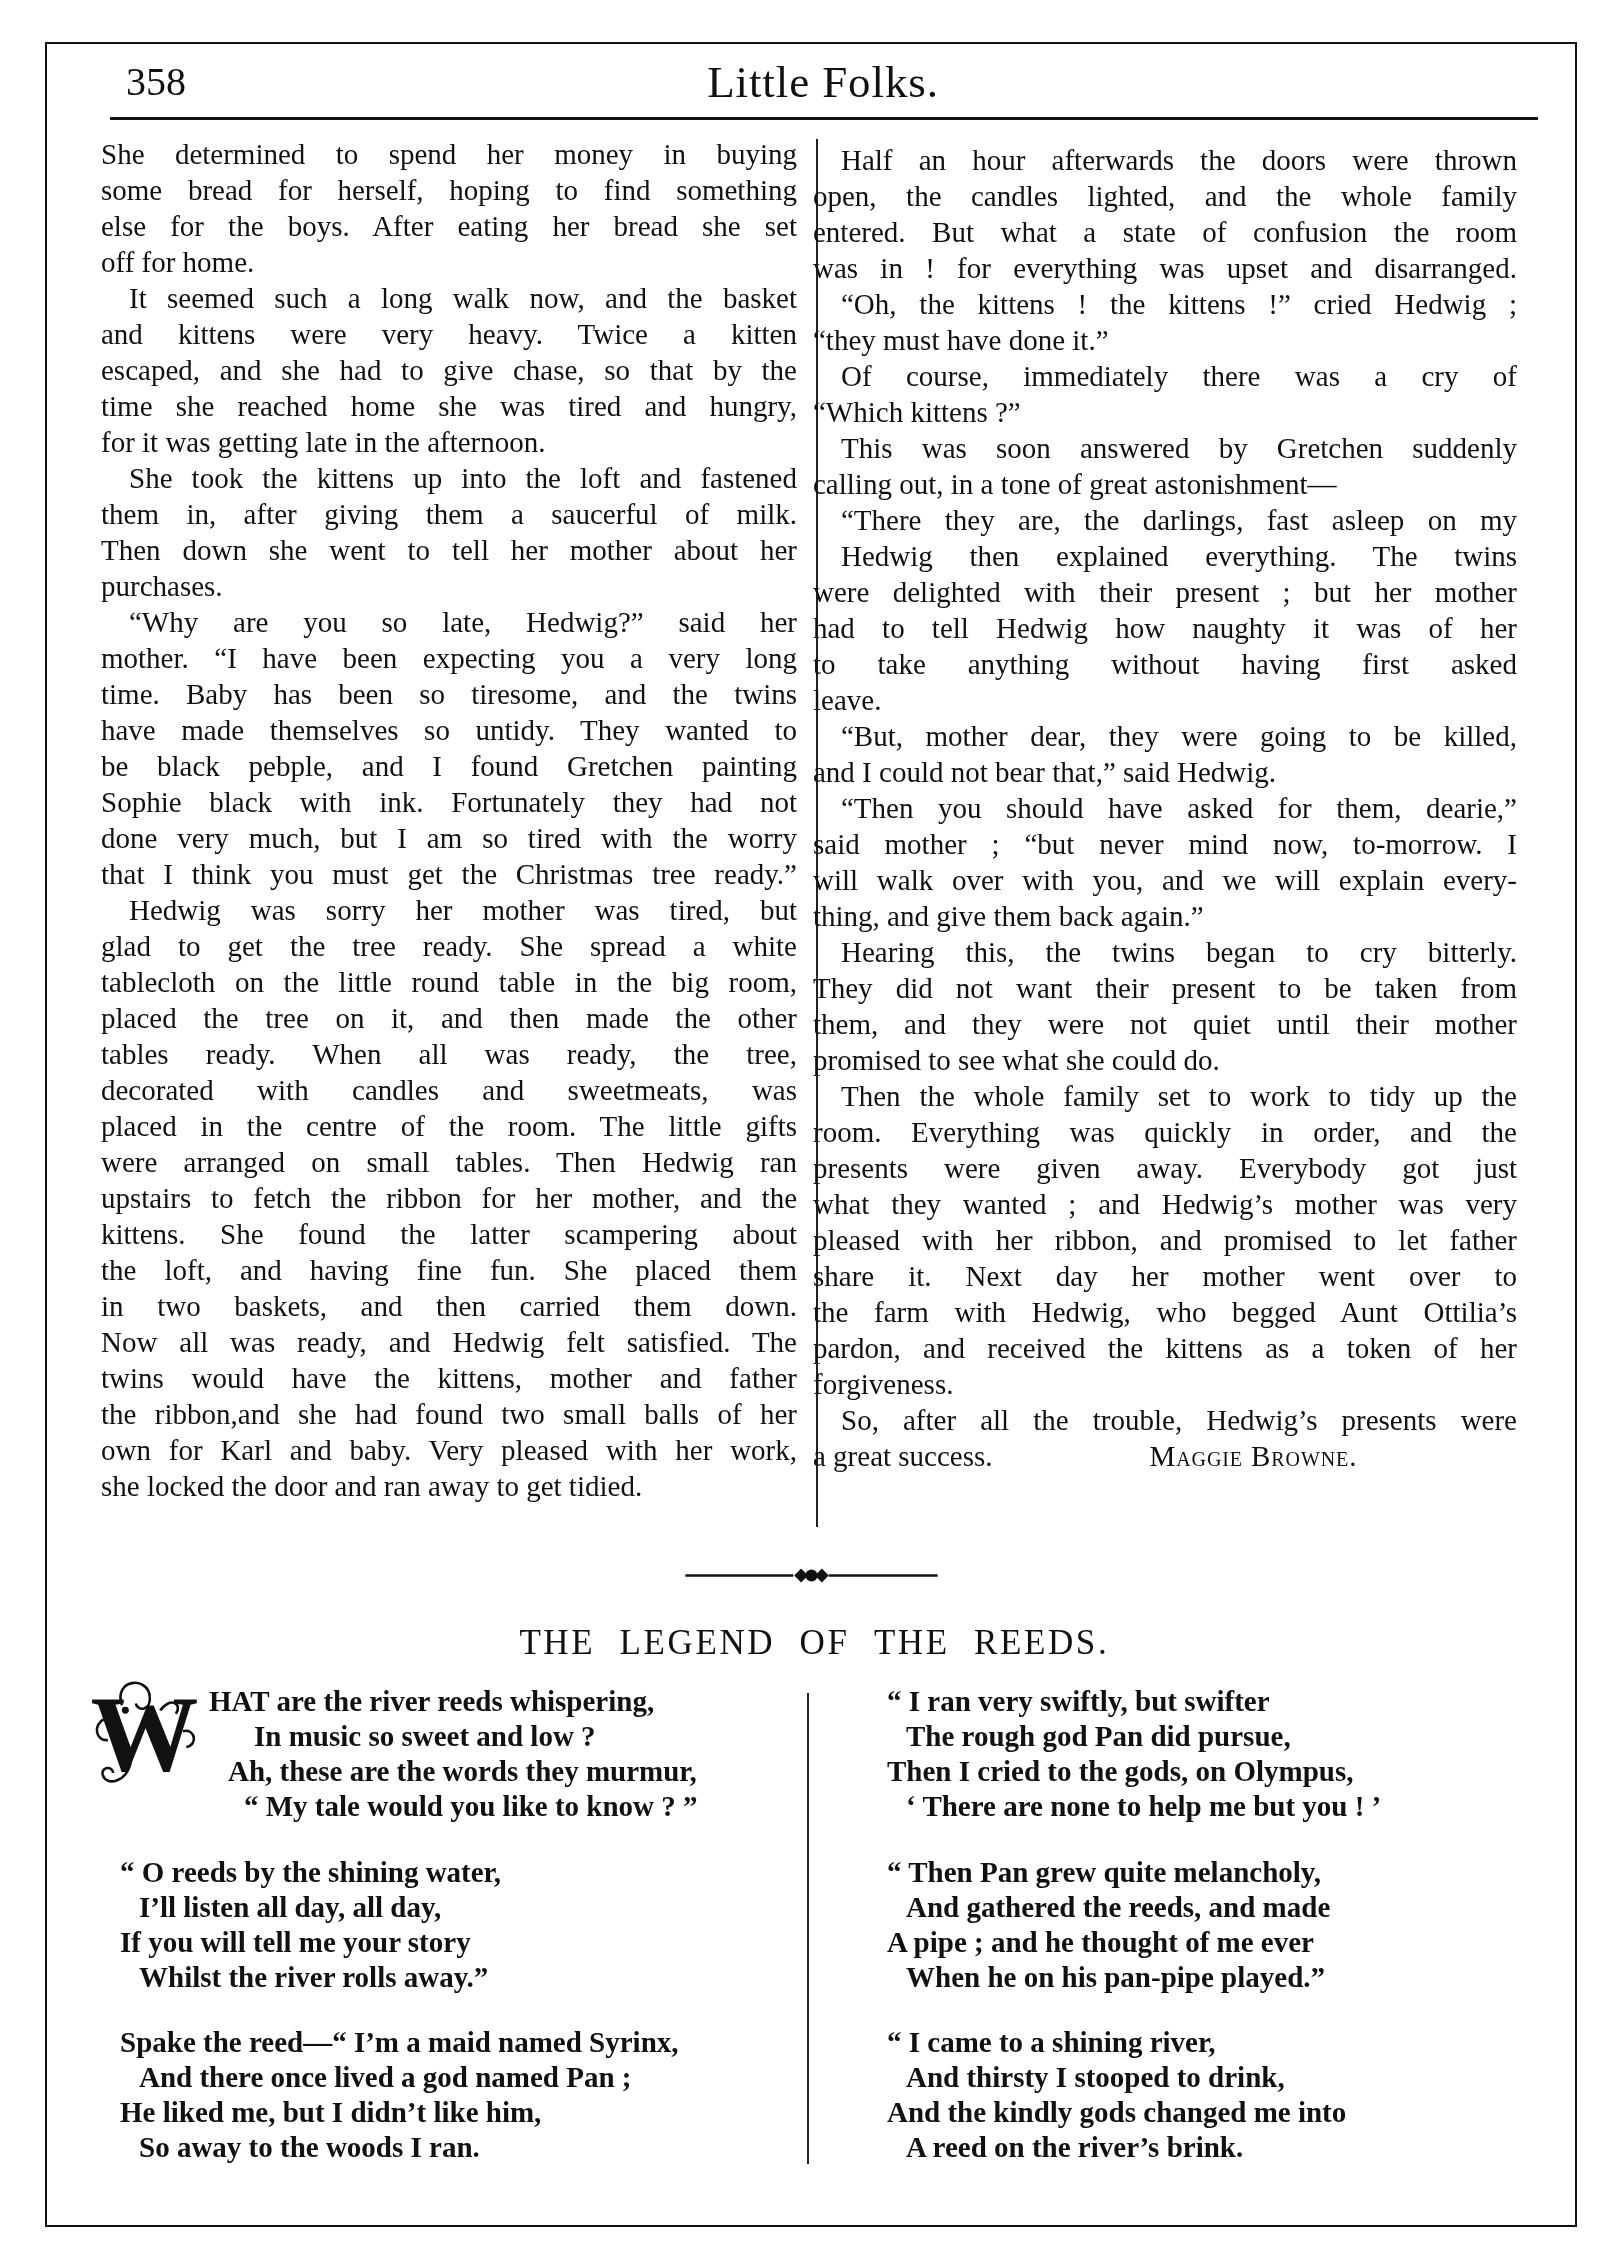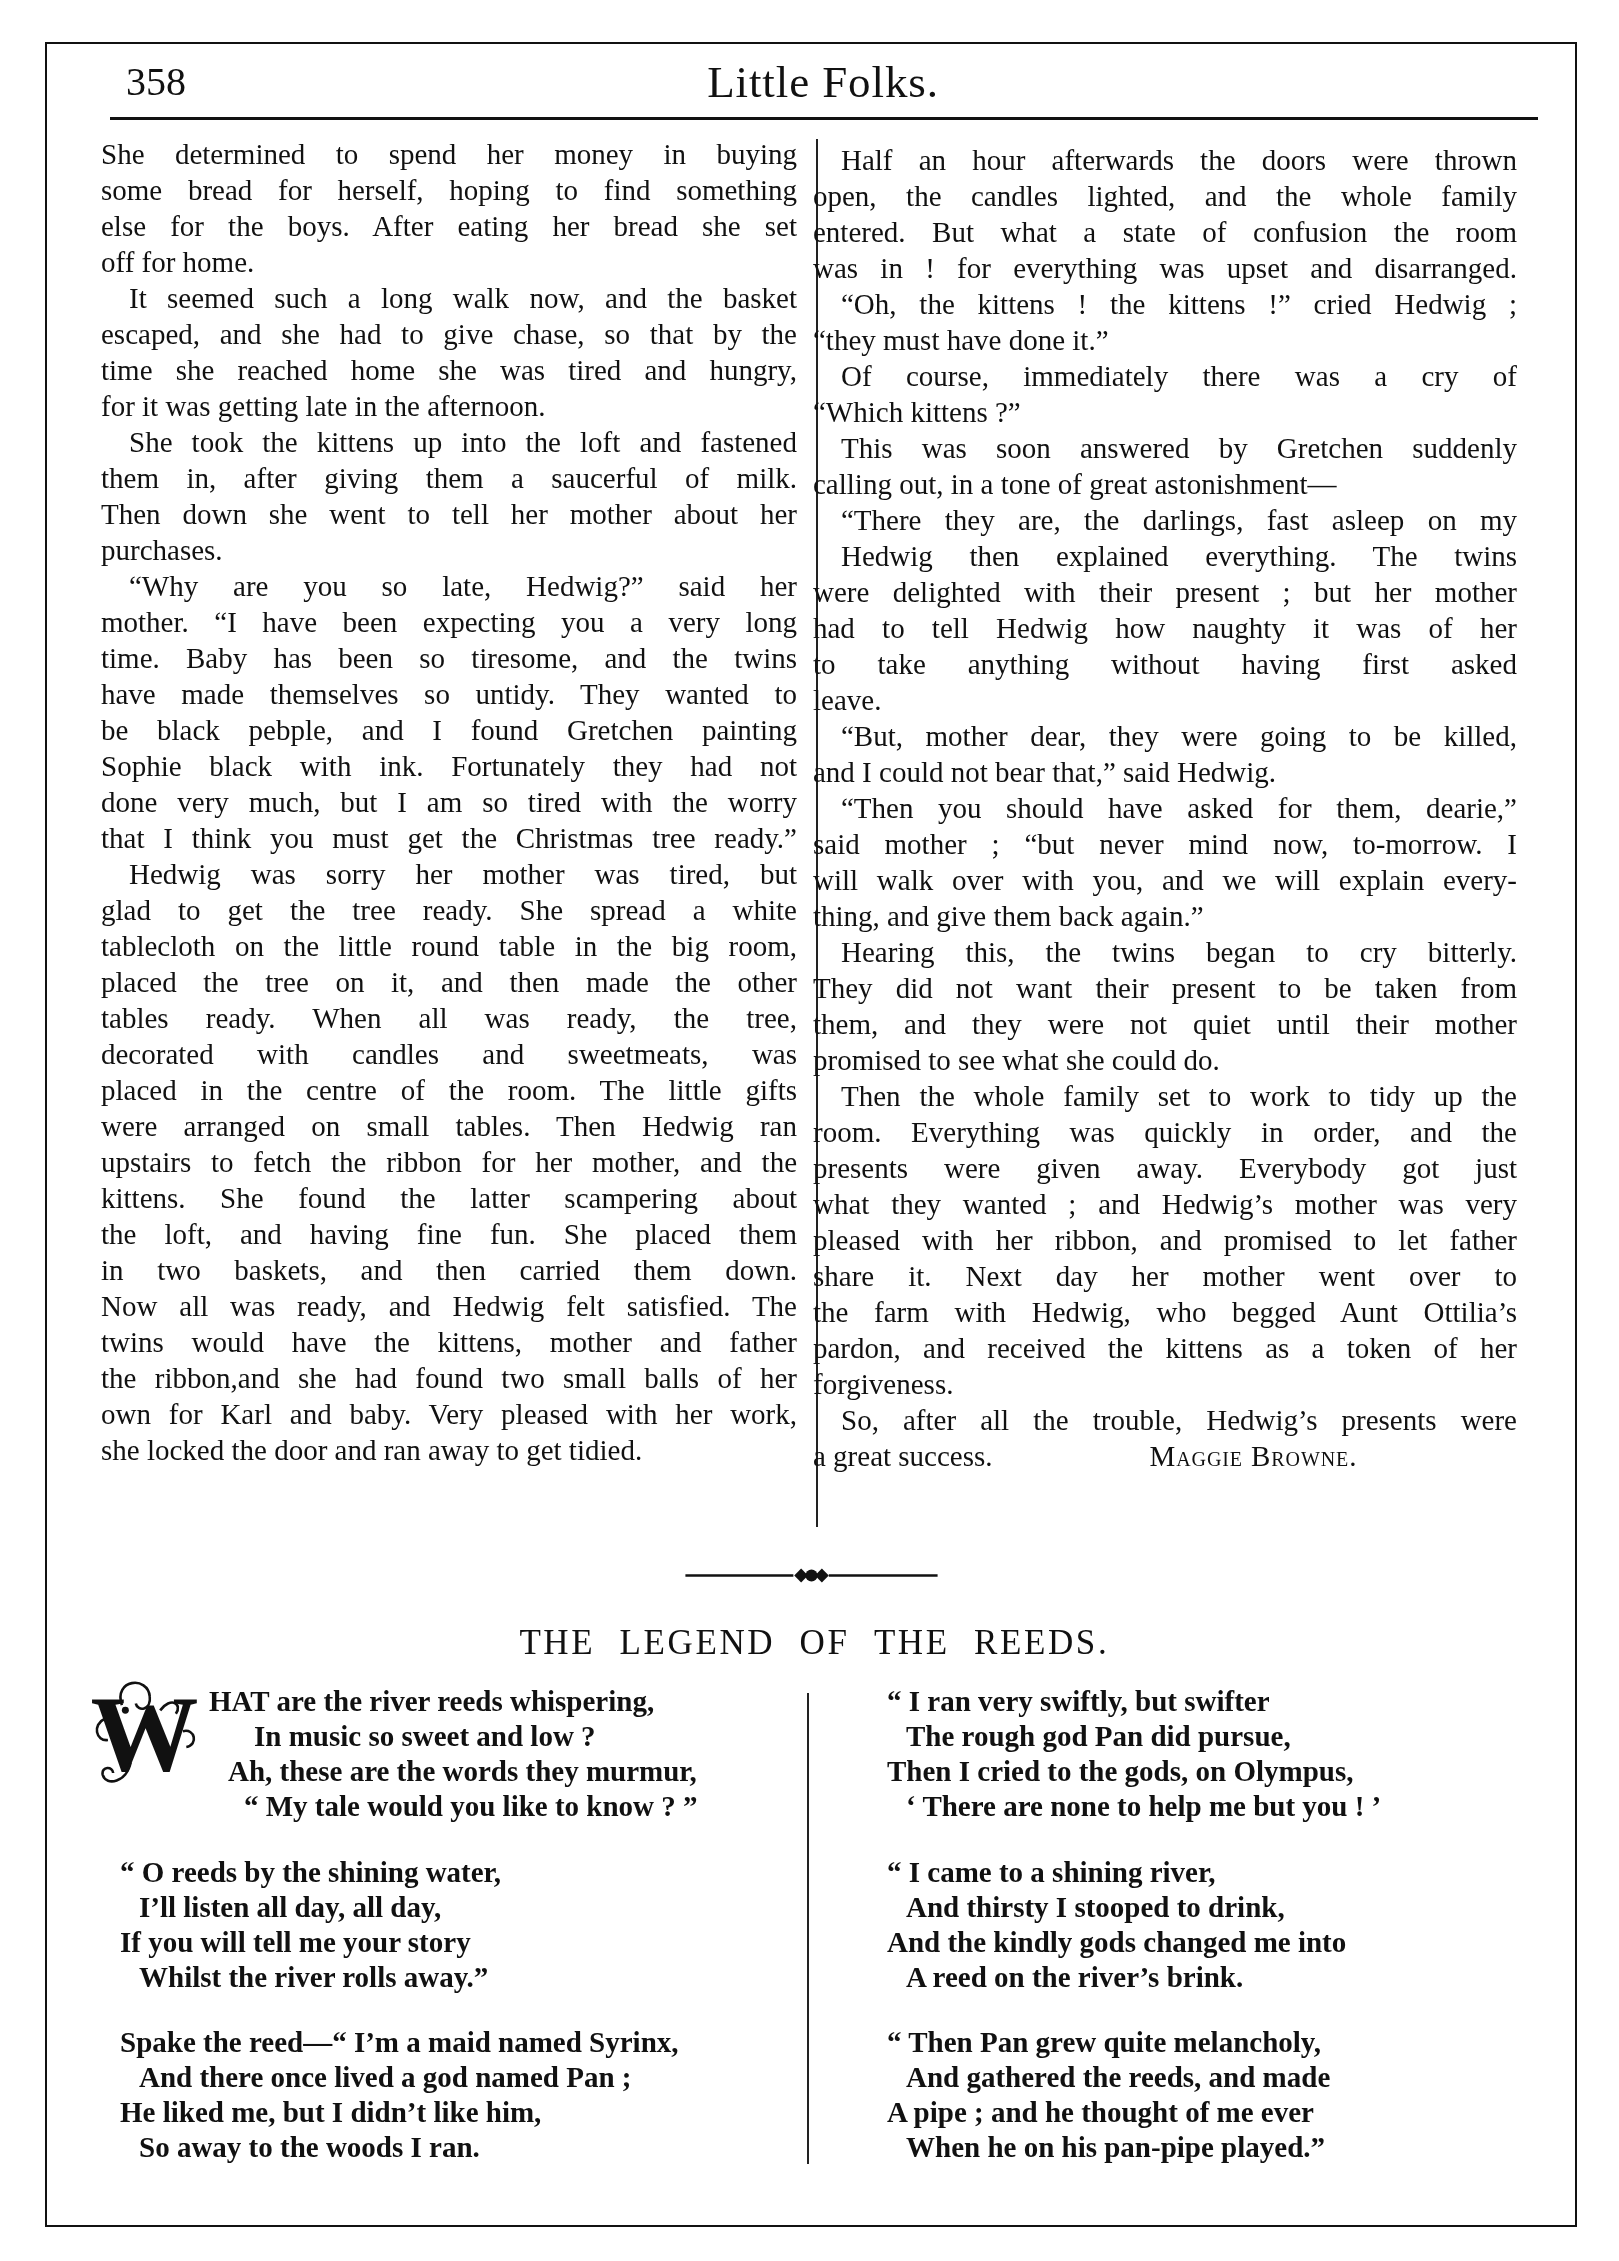--- a/index.html
+++ b/index.html
@@ -45,20 +45,21 @@
 <div class="page-num">358</div>
 <div class="running-head">Little Folks.</div>
 <div class="head-rule"></div>
 
 <div class="col col-left" id="col-left">
     <div class="ln">She determined to spend her money in buying</div>
     <div class="ln">some bread for herself, hoping to find something</div>
     <div class="ln">else for the boys.  After eating her bread she set</div>
     <div class="ln end">off for home.</div>
     <div class="ln ind">It seemed such a long walk now, and the basket</div>
+    <div class="ln">and kittens were very heavy.  Twice a kitten</div>
     <div class="ln">escaped, and she had to give chase, so that by the</div>
     <div class="ln">time she reached home she was tired and hungry,</div>
     <div class="ln end">for it was getting late in the afternoon.</div>
     <div class="ln ind">She took the kittens up into the loft and fastened</div>
     <div class="ln">them in, after giving them a saucerful of milk.</div>
     <div class="ln">Then down she went to tell her mother about her</div>
     <div class="ln end">purchases.</div>
     <div class="ln ind">“Why are you so late, Hedwig?” said her</div>
     <div class="ln">mother.  “I have been expecting you a very long</div>
     <div class="ln">time.  Baby has been so tiresome, and the twins</div>
@@ -168,25 +169,25 @@
   </div>
 <div class="poem-divider"></div>
 <div class="poem-col poem-right" id="poem-right">
     <div class="stanza">
       <div class="pl">“ I ran very swiftly, but swifter</div>
       <div class="pl in1">The rough god Pan did pursue,</div>
       <div class="pl">Then I  cried to the gods, on Olympus,</div>
       <div class="pl in1">‘ There are none to help me but you ! ’</div>
     </div>
     <div class="stanza">
+      <div class="pl">“ Then Pan grew quite melancholy,</div>
+      <div class="pl in1">And gathered the reeds, and made</div>
+      <div class="pl">A pipe ;  and he thought of me ever</div>
+      <div class="pl in1">When he on his pan-pipe played.”</div>
+    </div>
+    <div class="stanza">
       <div class="pl">“ I came to a shining river,</div>
       <div class="pl in1">And thirsty I stooped to drink,</div>
       <div class="pl">And the kindly gods changed me into</div>
       <div class="pl in1">A reed on the river’s brink.</div>
     </div>
-    <div class="stanza">
-      <div class="pl">“ Then Pan grew quite melancholy,</div>
-      <div class="pl in1">And gathered the reeds, and made</div>
-      <div class="pl">A pipe ;  and he thought of me ever</div>
-      <div class="pl in1">When he on his pan-pipe played.”</div>
-    </div>
   </div>
 
 
 </body></html>

